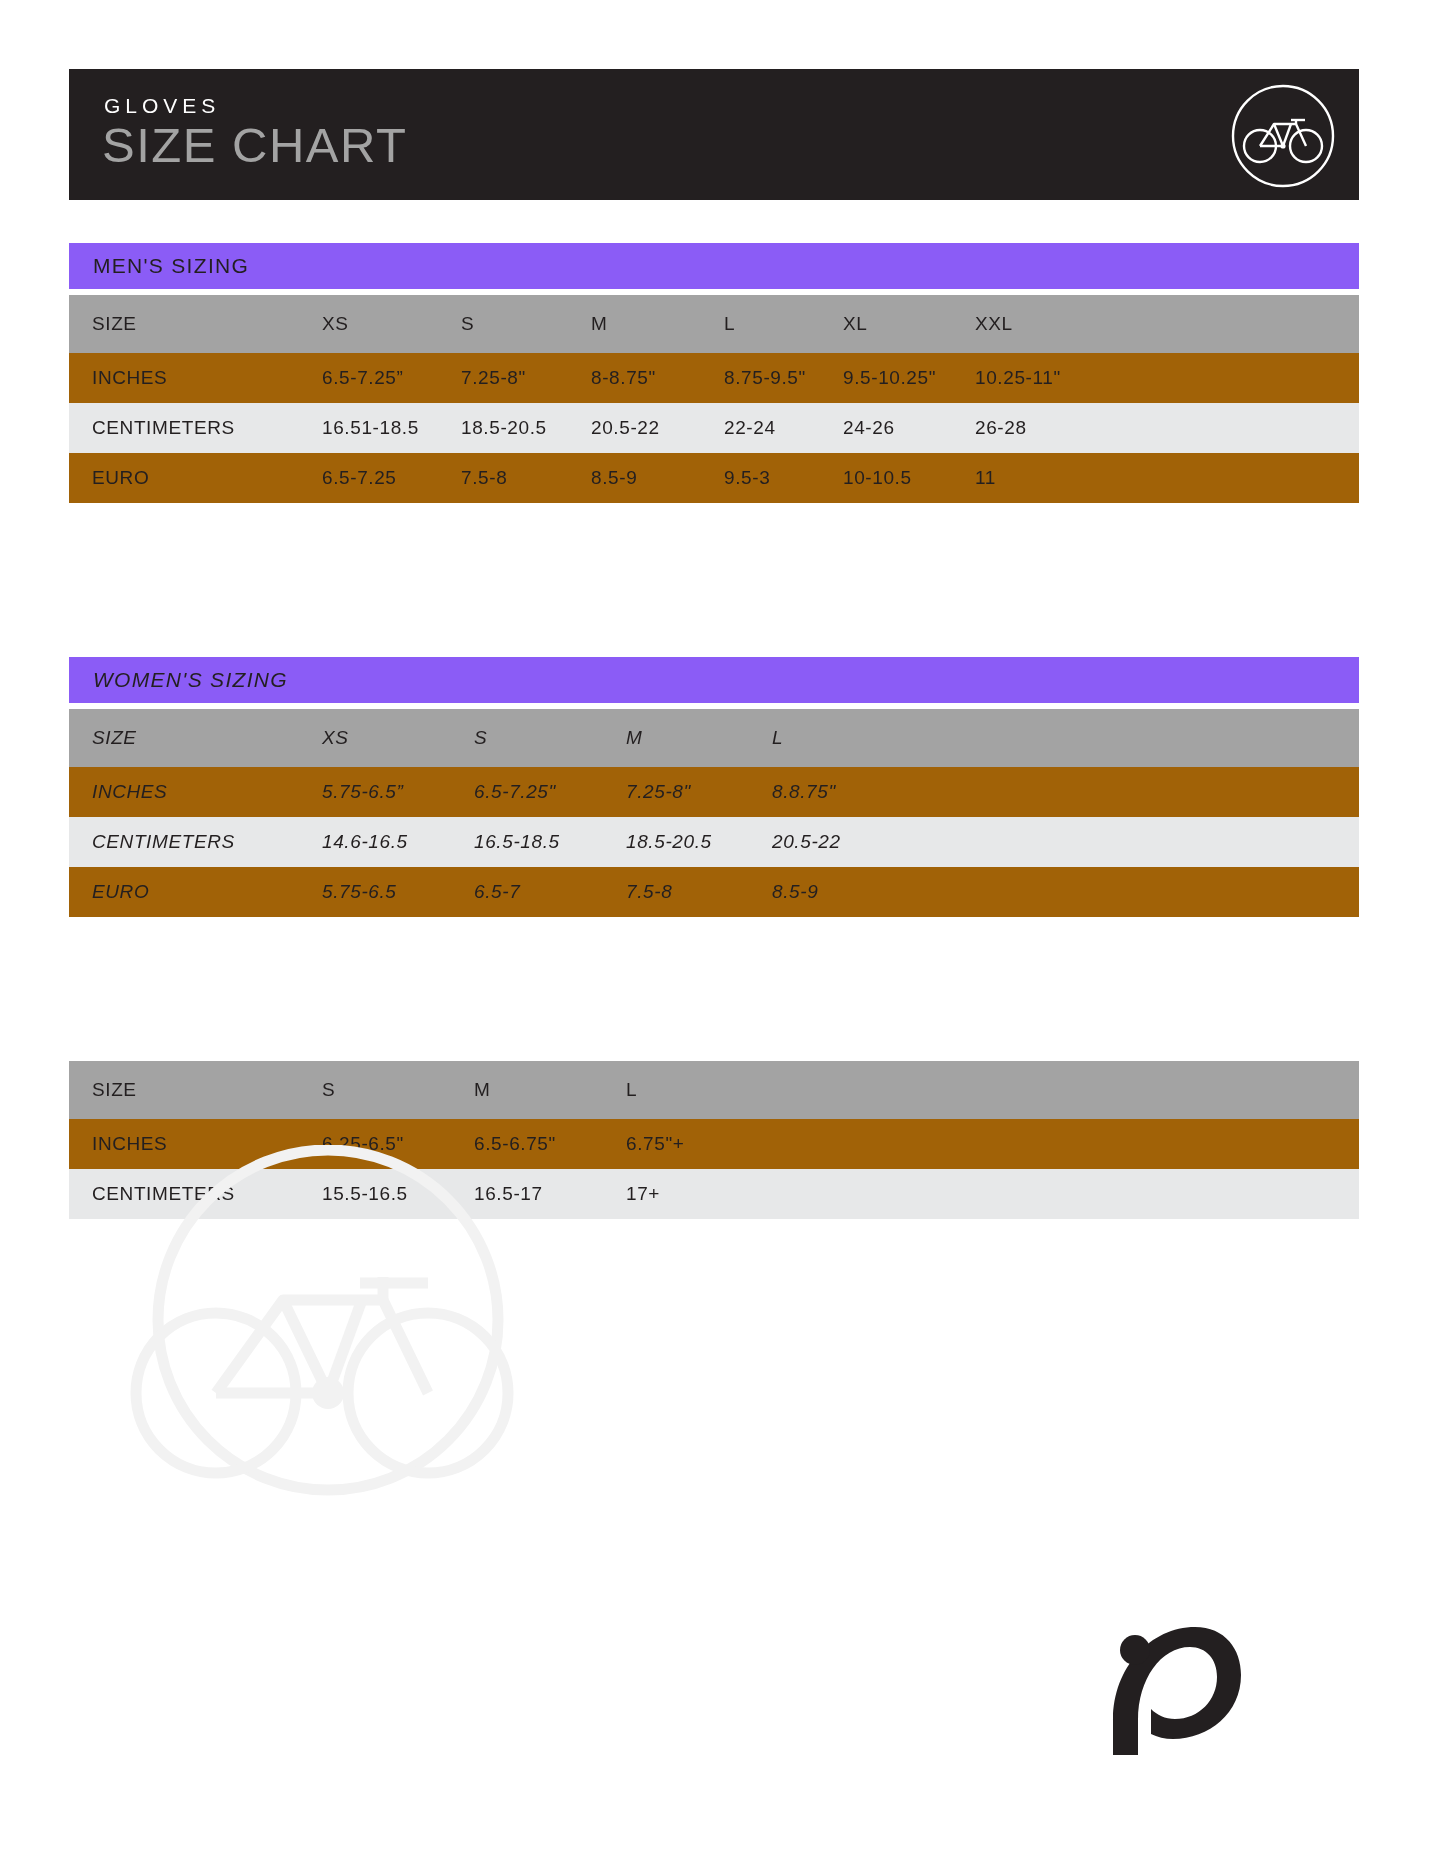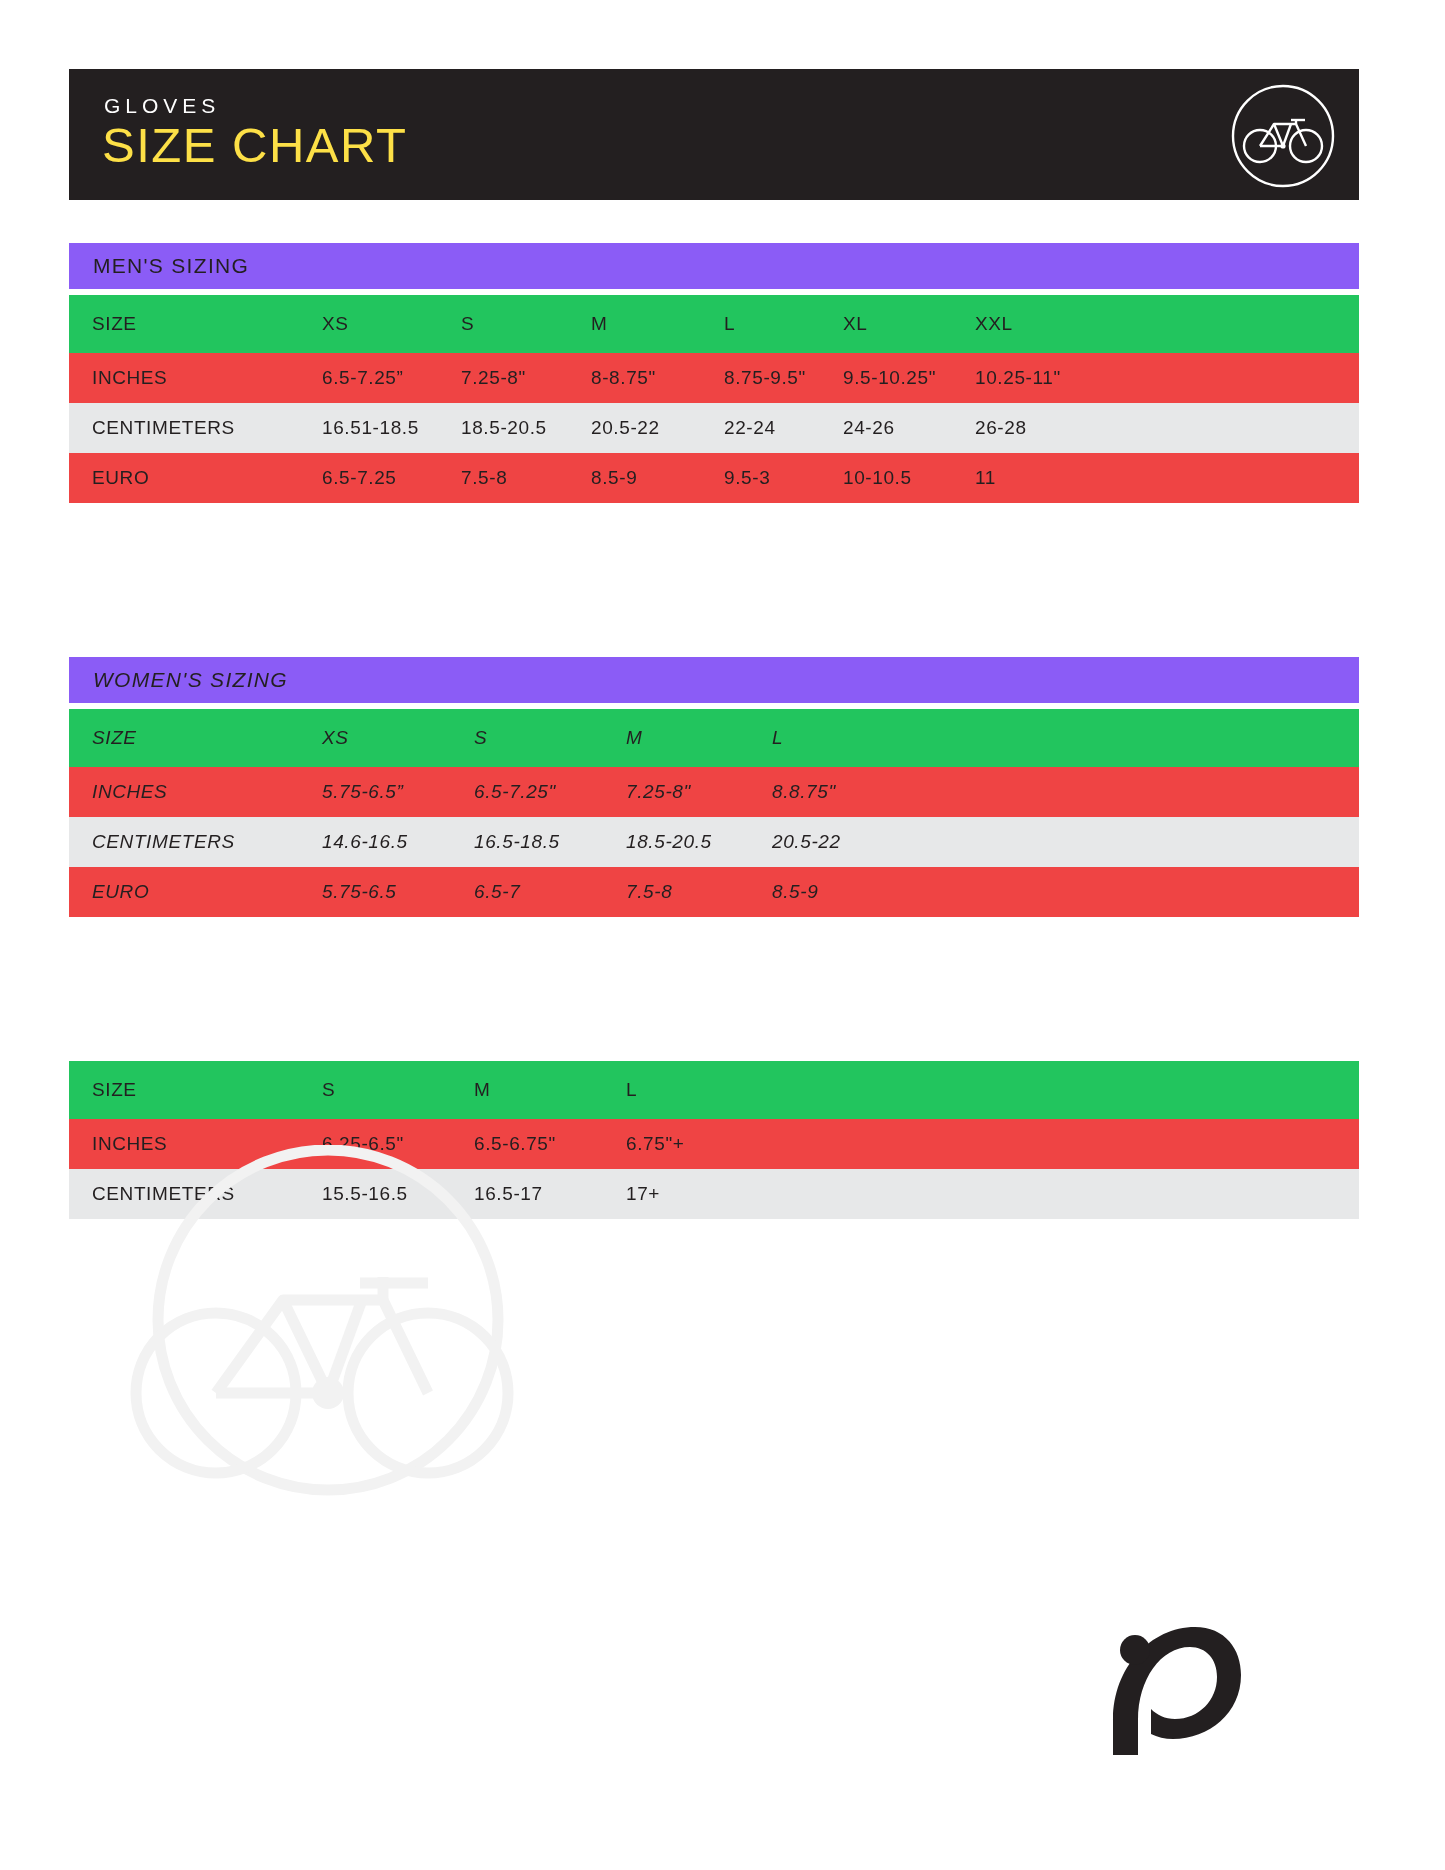--- a/index.html
+++ b/index.html
@@ -38,21 +38,21 @@
     top: 25px;
     color: #ffffff;
     font-size: 21px;
     letter-spacing: 5px;
     font-weight: 400;
   }
   .header-title {
     position: absolute;
     left: 33px;
     top: 48px;
-    color: #fde047;
+    color: #a3a3a3;
     font-size: 49px;
     letter-spacing: 1.5px;
     font-weight: 400;
   }
   .header-bike {
     position: absolute;
     right: 20px;
     top: 11px;
     width: 112px;
     height: 112px;
@@ -90,25 +90,25 @@
     height: 50px;
     vertical-align: middle;
     font-size: 19px;
     color: #231f20;
     letter-spacing: 0.6px;
     padding-left: 23px;
     box-sizing: border-box;
     white-space: nowrap;
   }
   table.size-table tr.head-row td {
-    background: #22c55e;
+    background: #a3a3a3;
     height: 58px;
   }
   table.size-table tr.row-dark td {
-    background: #ef4444;
+    background: #a16207;
   }
   table.size-table tr.row-light td {
     background: #e7e8e9;
   }
   td.label-cell { }
 
   
   .watermark {
     position: absolute;
     left: 98px;

